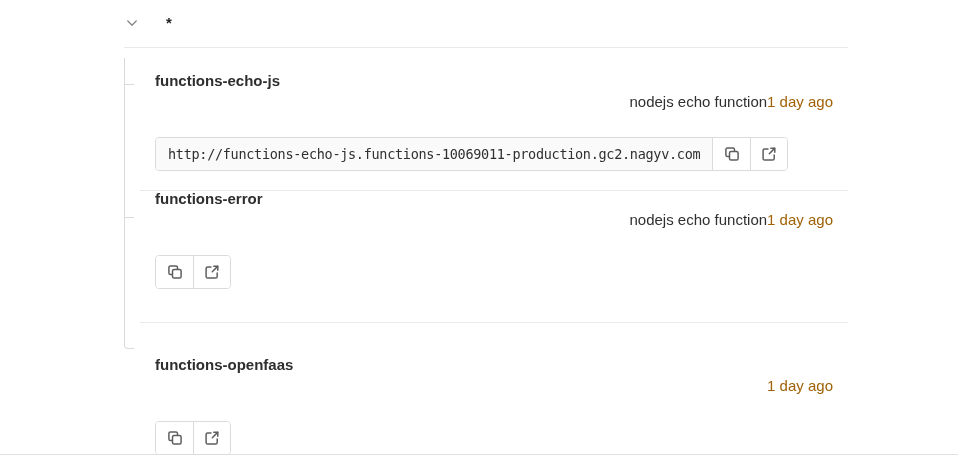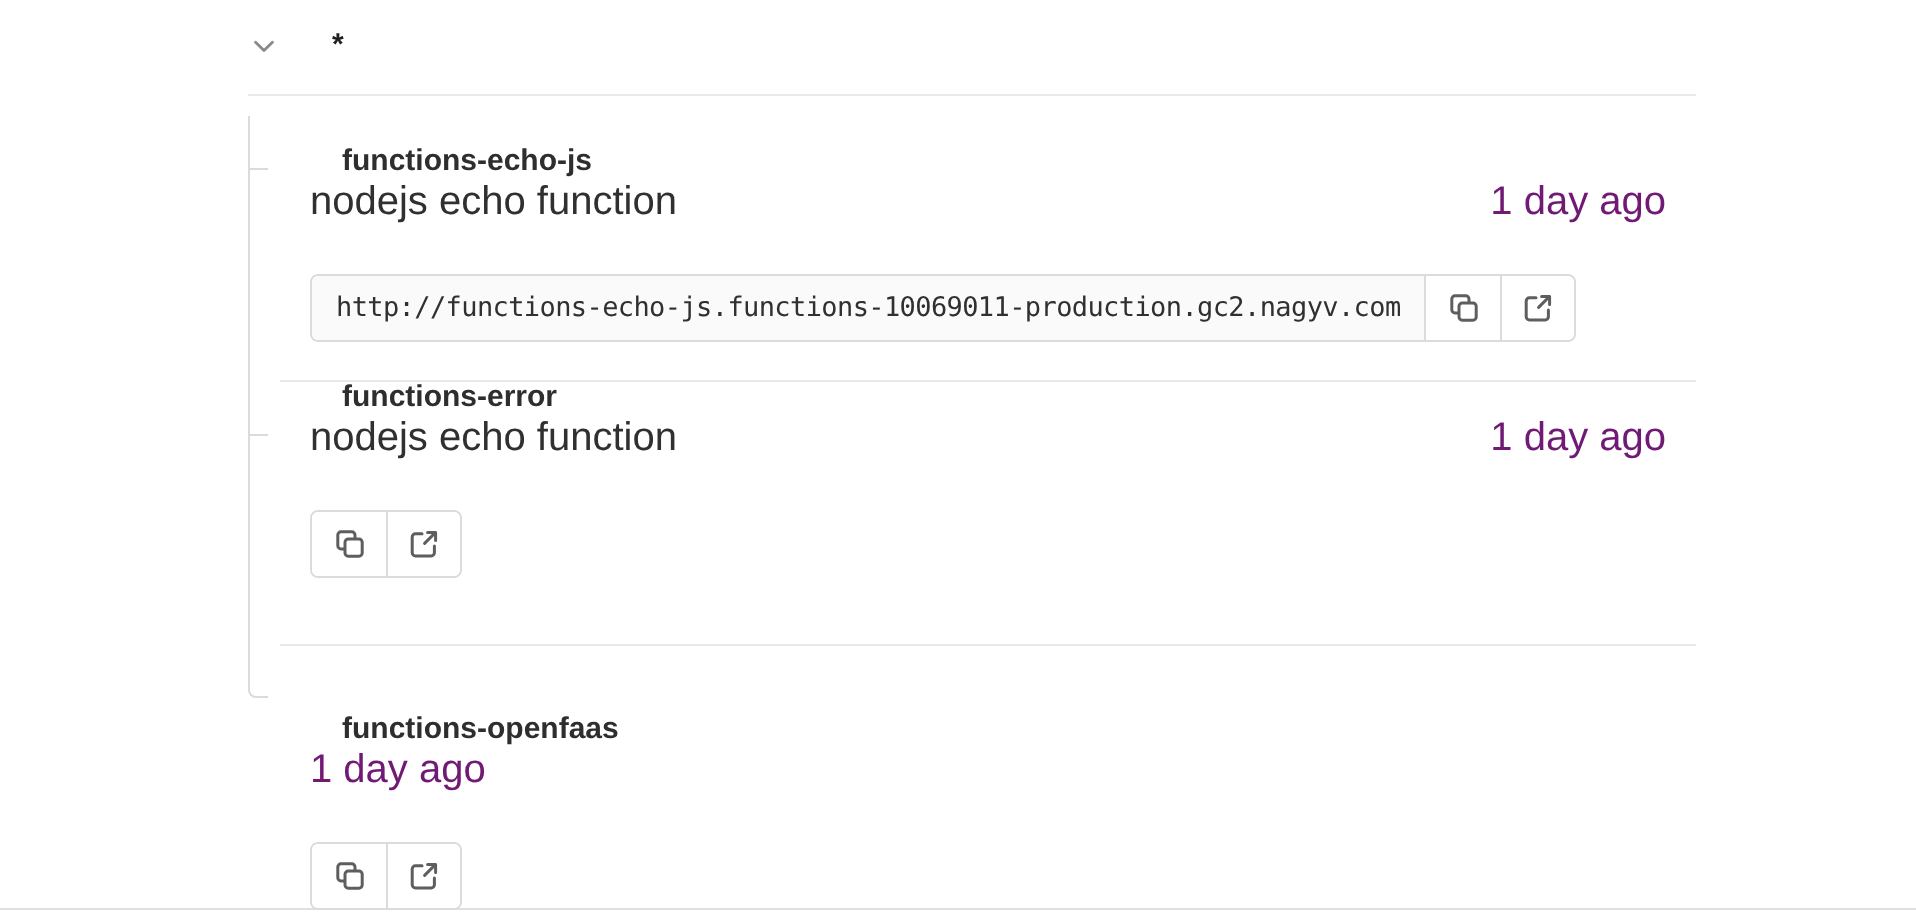--- a/index.html
+++ b/index.html
@@ -24,24 +24,24 @@
   
   .tree-l { position:absolute; left:124px; top:58px; width:10px; height:291px;
             border-left:1px solid #dbdbdb; border-bottom:1px solid #dbdbdb;
             border-bottom-left-radius:4px; }
   .tree-tick { position:absolute; left:125px; width:9px; height:0; border-top:1px solid #dbdbdb; }
   .tick-1 { top:84px; } .tick-2 { top:217px; }
 
   
   .fn-row { position:absolute; left:155px; width:678px; }
   .row-1 { top:70px; } .row-2 { top:188px; } .row-3 { top:354px; }
-  .fn-name { font-size:15px; font-weight:700; line-height:21px; color:#2e2e2e;margin-left:16px; }
-  .fn-line2 { display:flex; justify-content:space-between; align-items:baseline;
-              font-size:20px; line-height:21px; color:#303030; }
-  .fn-time { color:#701a75; white-space:nowrap; }
+  .fn-name { font-size:15px; font-weight:700; line-height:21px; color:#2e2e2e; }
+  .fn-line2 { display:flex; justify-content:flex-end; align-items:baseline;
+              font-size:15px; line-height:21px; color:#303030; }
+  .fn-time { color:#a16207; white-space:nowrap; }
 
   
   .url-group { margin-top:25px; display:inline-flex; align-items:stretch; height:34px;
                border:1px solid #dbdbdb; border-radius:4px; overflow:hidden; background:#fff;justify-content:flex-end; }
   .url-field { display:flex; align-items:center; padding:0 12px; background:#fafafa;
                font-family:"DejaVu Sans Mono","Liberation Mono",monospace; font-size:13.5px;
                letter-spacing:-0.3px; color:#303030; white-space:nowrap;
                border-right:1px solid #dbdbdb; }
   .grp-btn { width:37px; background:#fff; border:none; cursor:pointer;
              display:flex; align-items:center; justify-content:center; }

